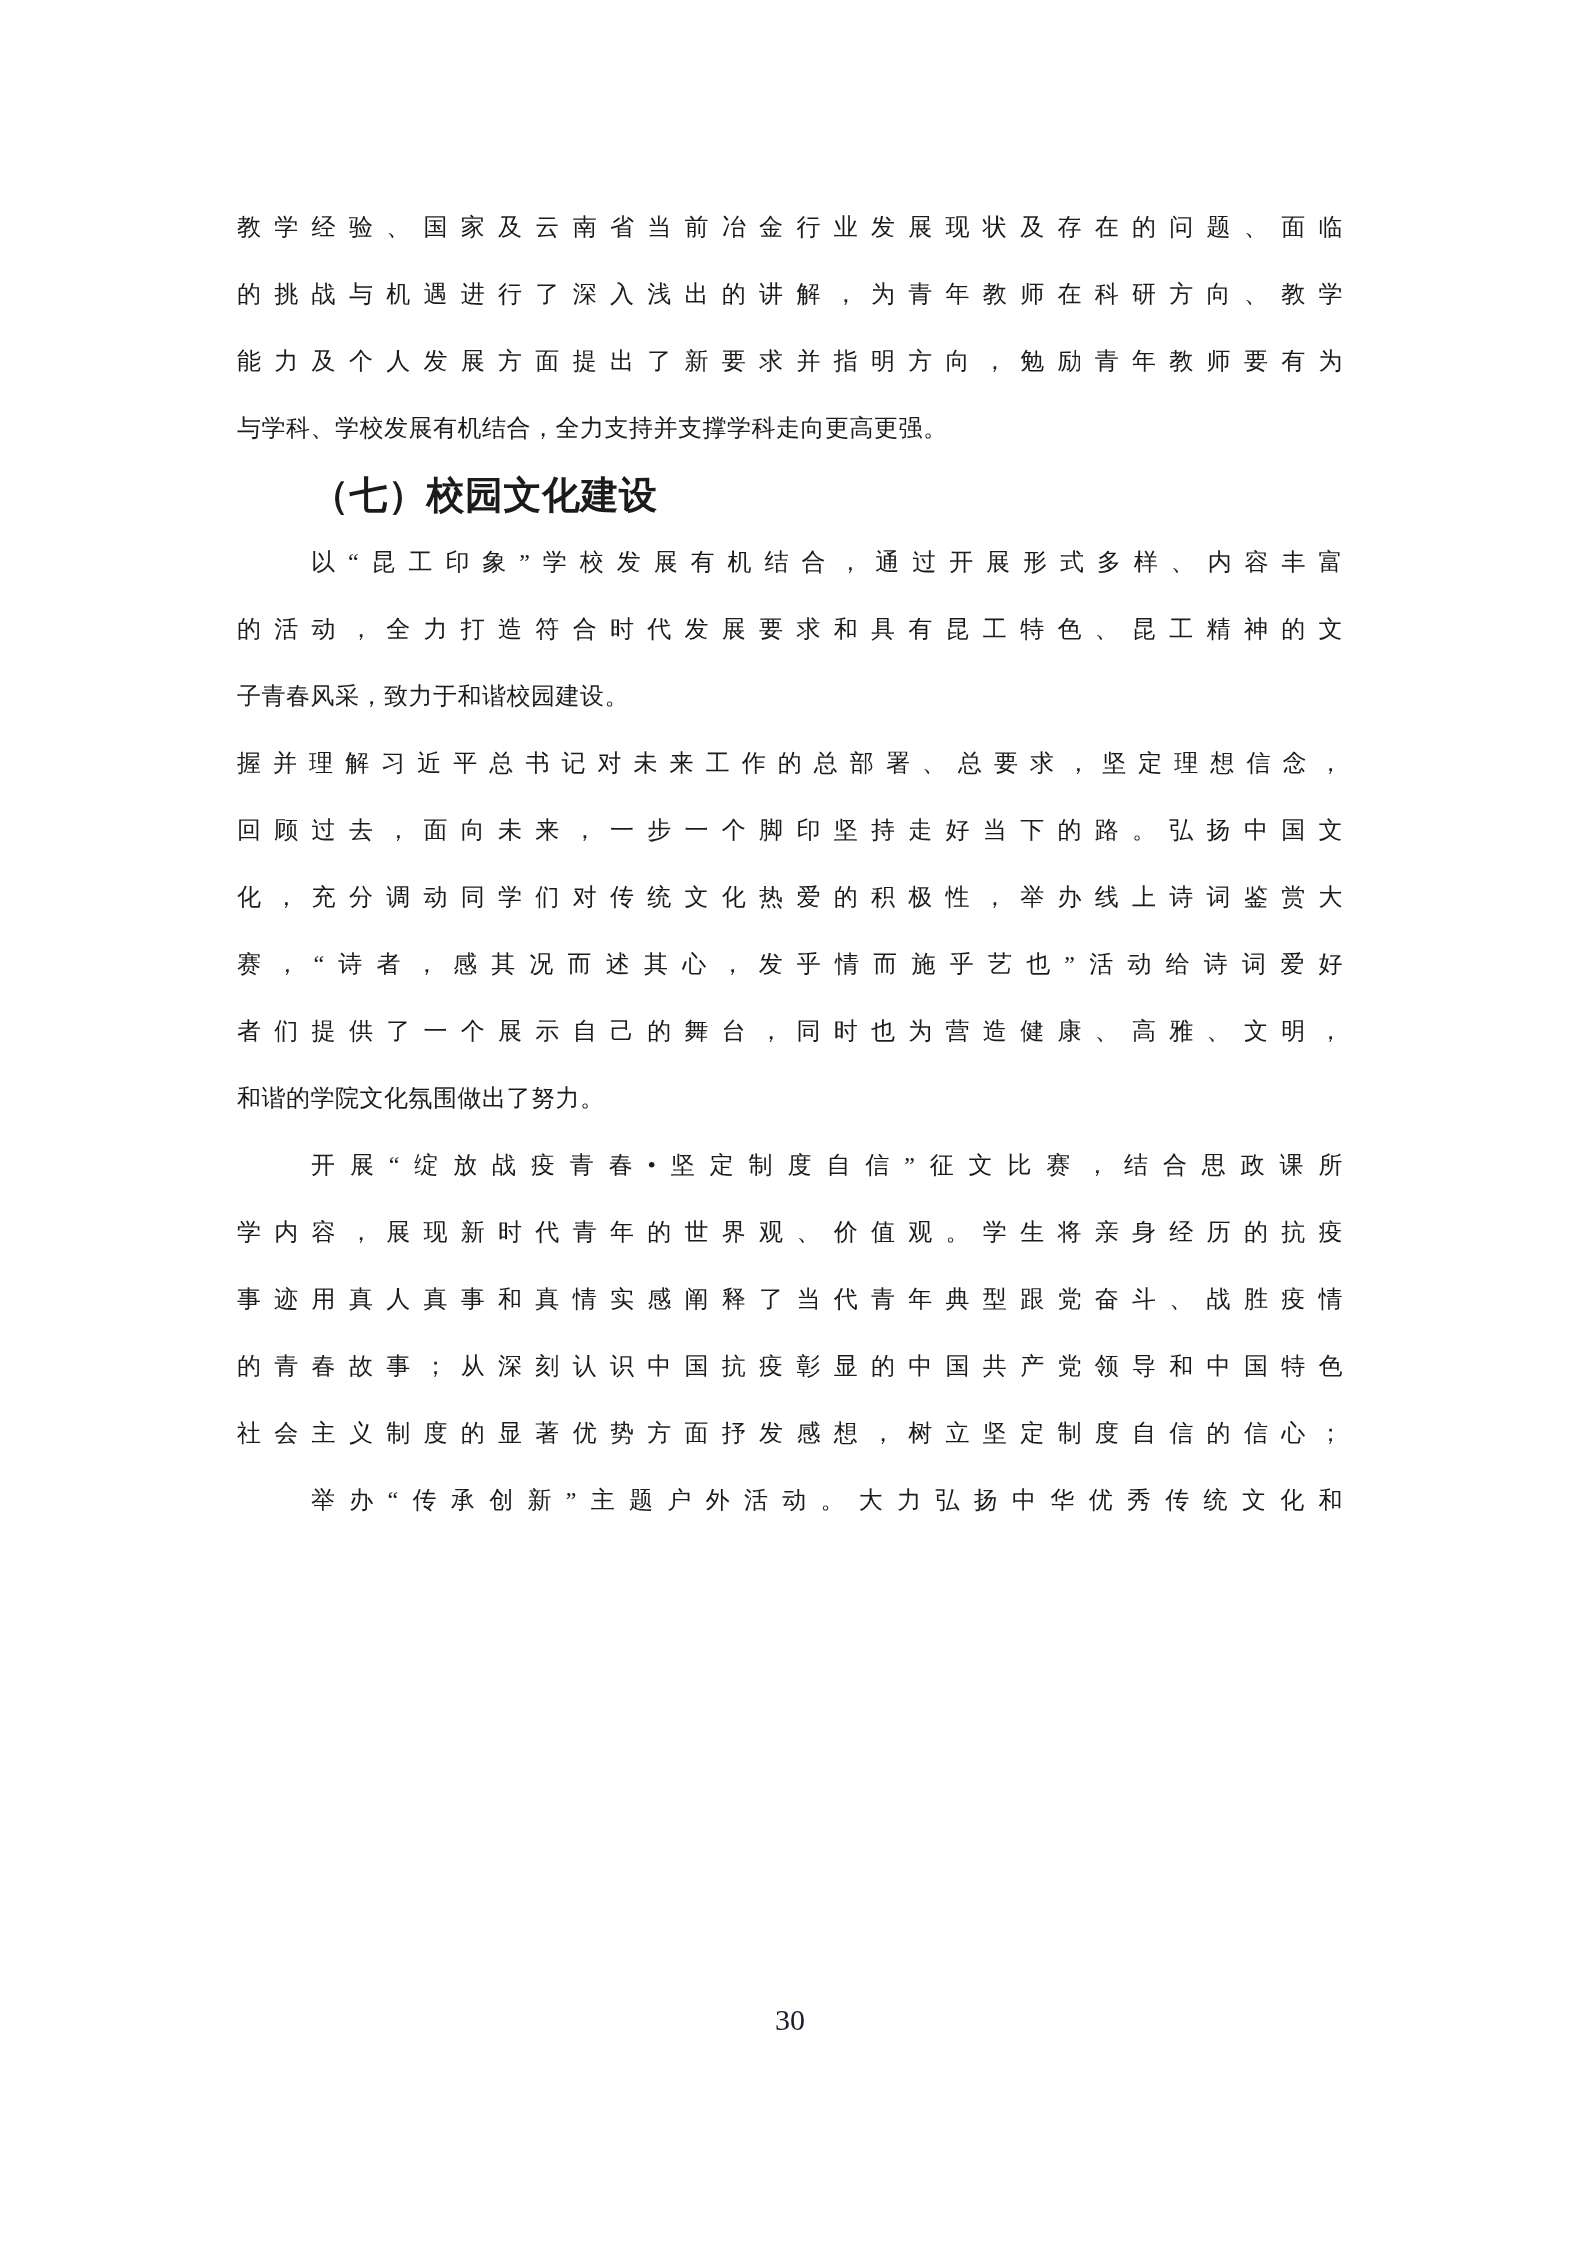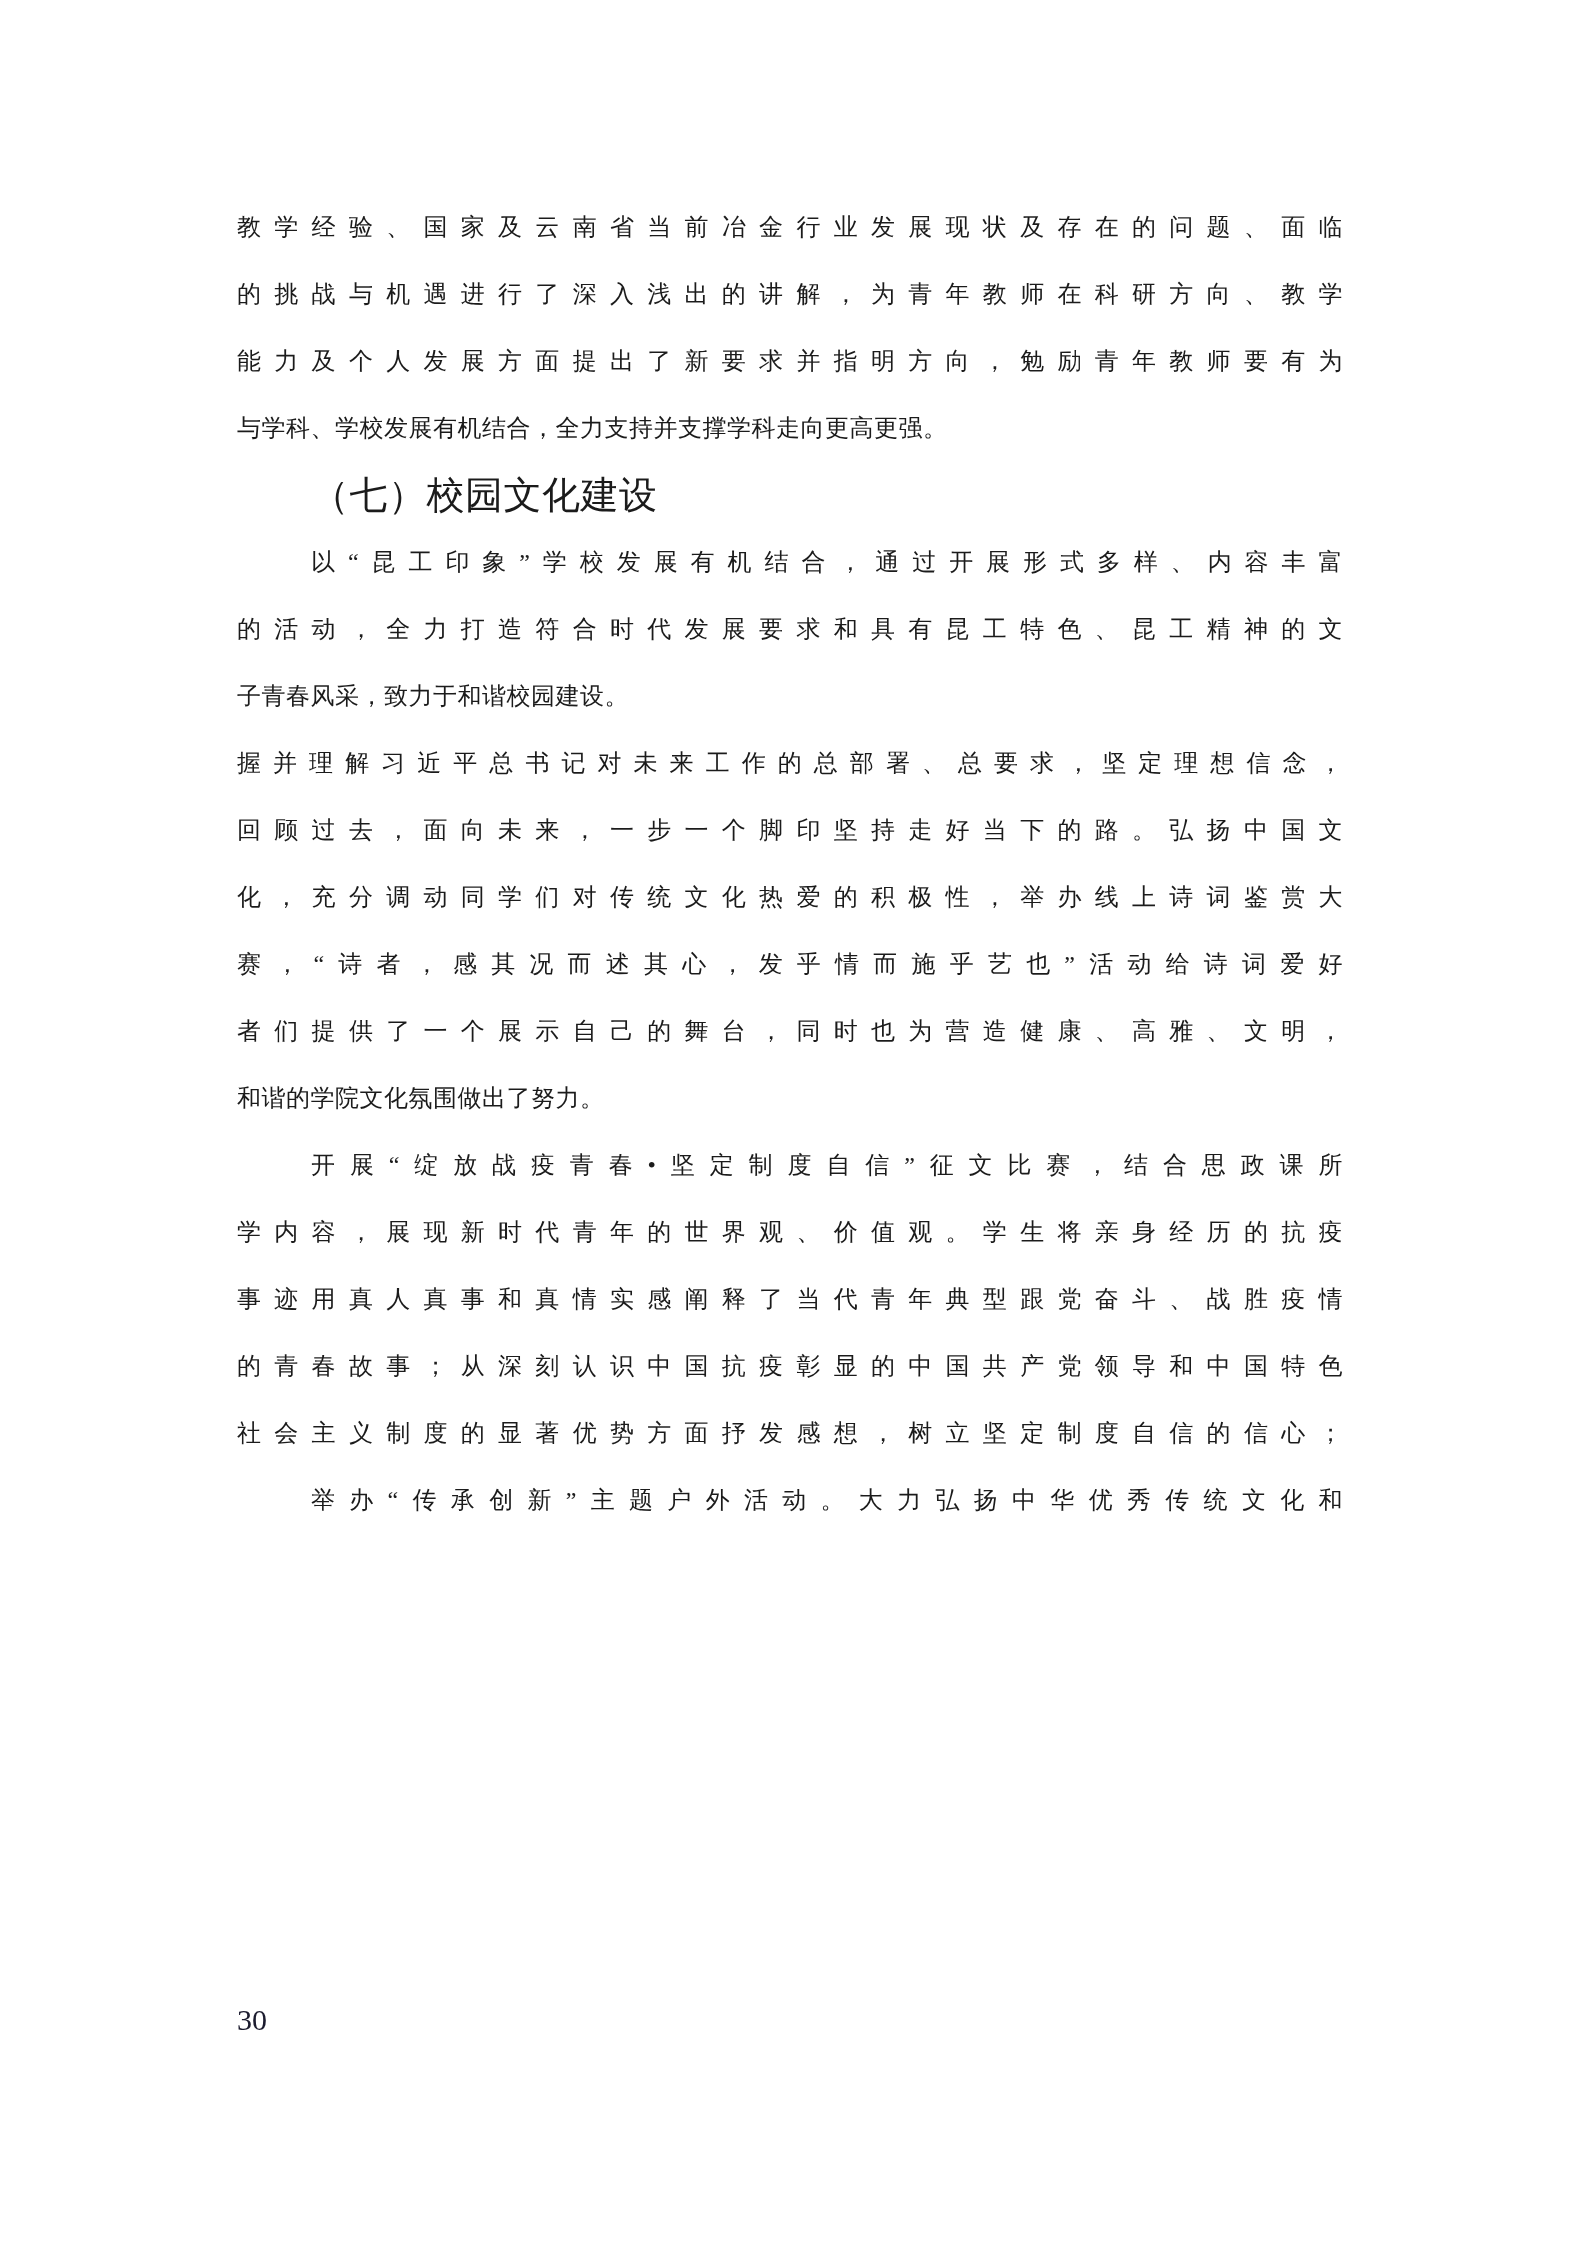--- a/index.html
+++ b/index.html
@@ -31,30 +31,30 @@
     text-justify: distribute;
     letter-spacing: 0.5px;
   }
   .para-end {
     text-align-last: left;
   }
   .indent {
     text-indent: 74px;
   }
   .heading {
-    font-weight: normal;
+    font-weight: bold;
     font-size: 38px;
     text-align-last: left;
   }
   .page-number {
     position: absolute;
     left: 237px;
     top: 1998px;
     width: 1106px;
-    text-align: left;
+    text-align: center;
     font-size: 30px;
     line-height: 44px;
     color: #1b1b2e;
   }
 </style>
 </head>
 <body>
 
 <div class="page">
   <div class="text-block">

